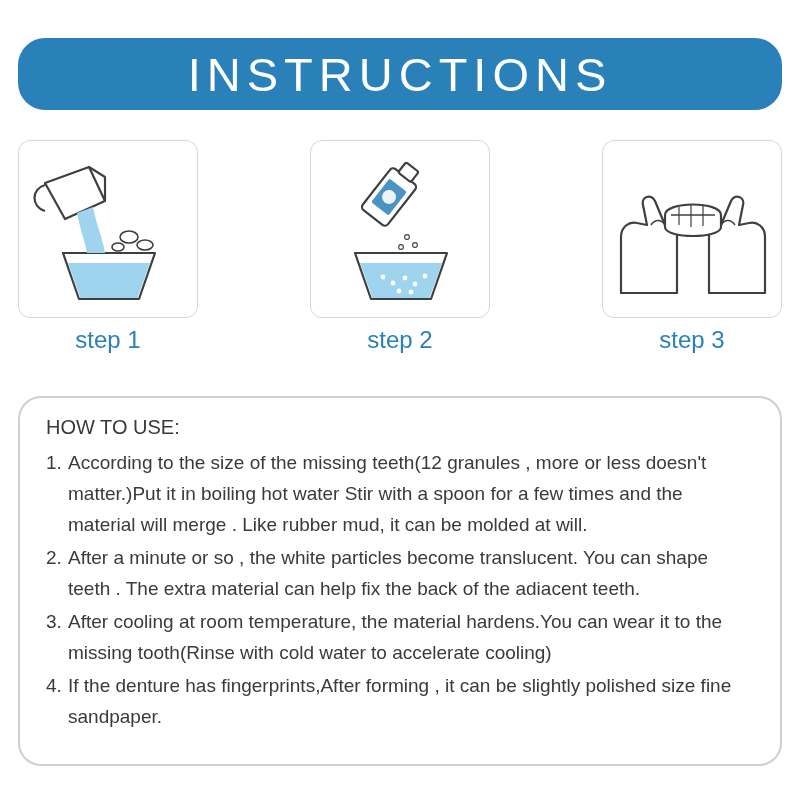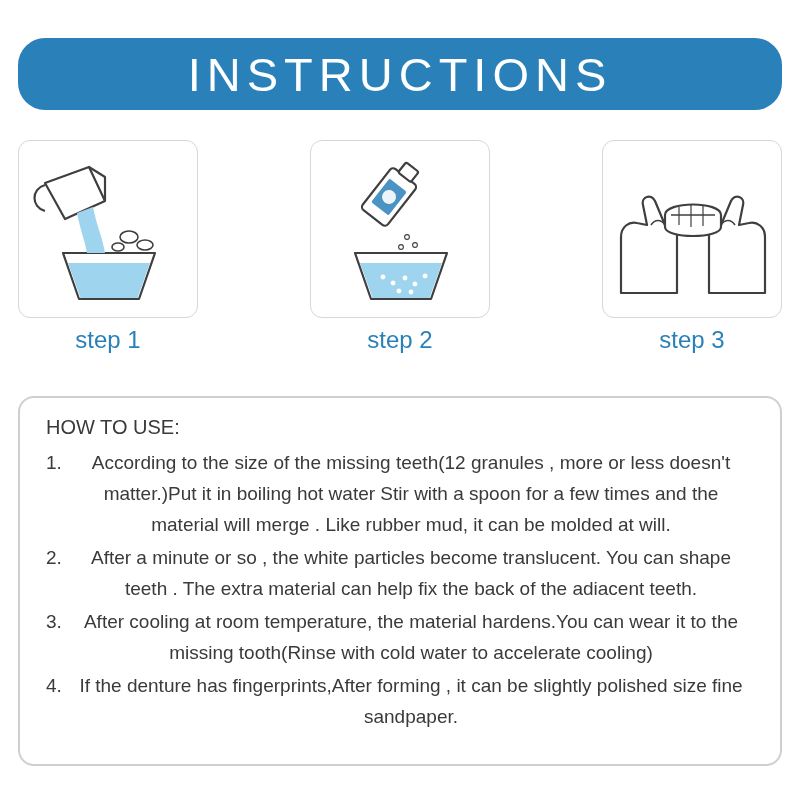--- a/index.html
+++ b/index.html
@@ -74,21 +74,21 @@
   }
 
   
   .howto {
     position: absolute;
     left: 18px;
     top: 396px;
     width: 764px;
     height: 370px;
     border: 2px solid #cfcfcf;
-    border-radius: 16px;
+    border-radius: 23px;
     box-sizing: border-box;
     background: #ffffff;
     padding: 16px 26px 10px 26px;
   }
   .howto-title {
     font-size: 20px;
     color: #3a3a3a;
     margin: 2px 0 8px 0;
     font-family: "Liberation Sans", sans-serif;
   }
@@ -106,21 +106,20 @@
     padding-left: 22px;
     position: relative;
   }
   .howto-num {
     position: absolute;
     left: 0;
     top: 0;
   }
   .howto-text {
     display: block;
-    text-align: center;
   }
 </style>
 </head>
 <body>
 
 <div class="page">
 
   <div class="header">
     <div class="header-title">INSTRUCTIONS</div>
   </div>

